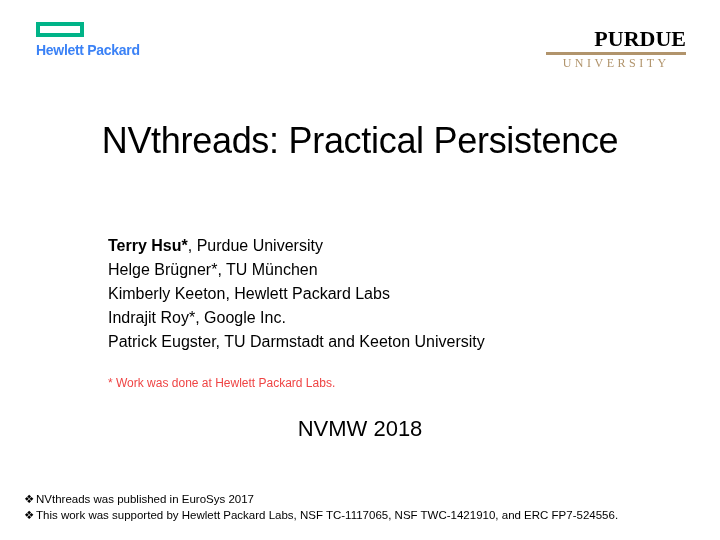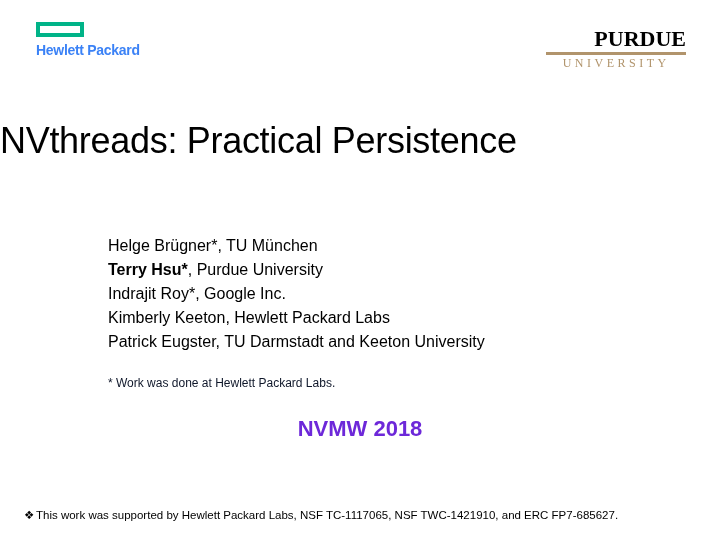--- a/index.html
+++ b/index.html
@@ -60,20 +60,21 @@
     font-size: 12px;
     color: #b1946c;
     letter-spacing: 3.5px;
     font-weight: 400;
   }
   .title {
     position: absolute;
     top: 118px;
     left: 0;
     width: 100%;
+    text-align: center;
     font-size: 36px;
     font-weight: 300;
     color: #000;
     line-height: 1.25;
     letter-spacing: -0.3px;
   }
   .authors {
     position: absolute;
     top: 234px;
     left: 108px;
@@ -81,31 +82,31 @@
     color: #000;
     line-height: 1.5;
     font-weight: 400;
   }
   .authors .lead { font-weight: 700; }
   .note {
     position: absolute;
     top: 376px;
     left: 108px;
     font-size: 12px;
-    color: #0f172a;
+    color: #ef4444;
   }
   .venue {
     position: absolute;
     top: 416px;
     left: 0;
     width: 100%;
     text-align: center;
     font-size: 22px;
-    color: #6d28d9;
-    font-weight: 700;
+    color: #000000;
+    font-weight: 400;
   }
   .footnotes {
     position: absolute;
     bottom: 16px;
     left: 24px;
     right: 14px;
     font-size: 11.5px;
     color: #000;
     line-height: 1.45;
   }
@@ -126,26 +127,27 @@
   <div class="purdue-name">PURDUE</div>
   <div class="purdue-rule"></div>
   <div class="purdue-sub">UNIVERSITY</div>
 </div>
 
 <div class="title">
   <div>NVthreads: Practical Persistence</div>
 </div>
 
 <div class="authors">
+  <div><span class="lead">Terry Hsu*</span><span>, Purdue University</span></div>
   <div>Helge Brügner*, TU München</div>
-  <div><span class="lead">Terry Hsu*</span><span>, Purdue University</span></div>
+  <div>Kimberly Keeton, Hewlett Packard Labs</div>
   <div>Indrajit Roy*, Google Inc.</div>
-  <div>Kimberly Keeton, Hewlett Packard Labs</div>
   <div>Patrick Eugster, TU Darmstadt and Keeton University</div>
 </div>
 
 <div class="note">* Work was done at Hewlett Packard Labs.</div>
 
 <div class="venue">NVMW 2018</div>
 
 <div class="footnotes">
-  <div><span class="bullet">❖</span><span>This work was supported by Hewlett Packard Labs, NSF TC-1117065, NSF TWC-1421910, and ERC FP7-685627.</span></div>
+  <div><span class="bullet">❖</span><span>NVthreads was published in EuroSys 2017</span></div>
+  <div><span class="bullet">❖</span><span>This work was supported by Hewlett Packard Labs, NSF TC-1117065, NSF TWC-1421910, and ERC FP7-524556.</span></div>
 </div>
 
 </body></html>

